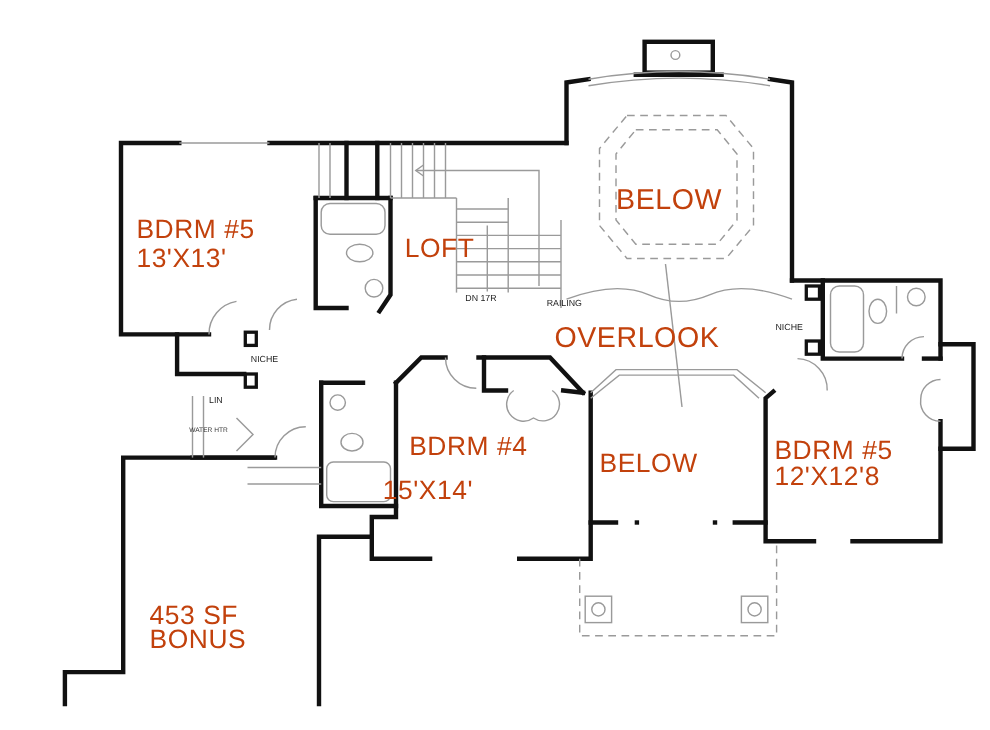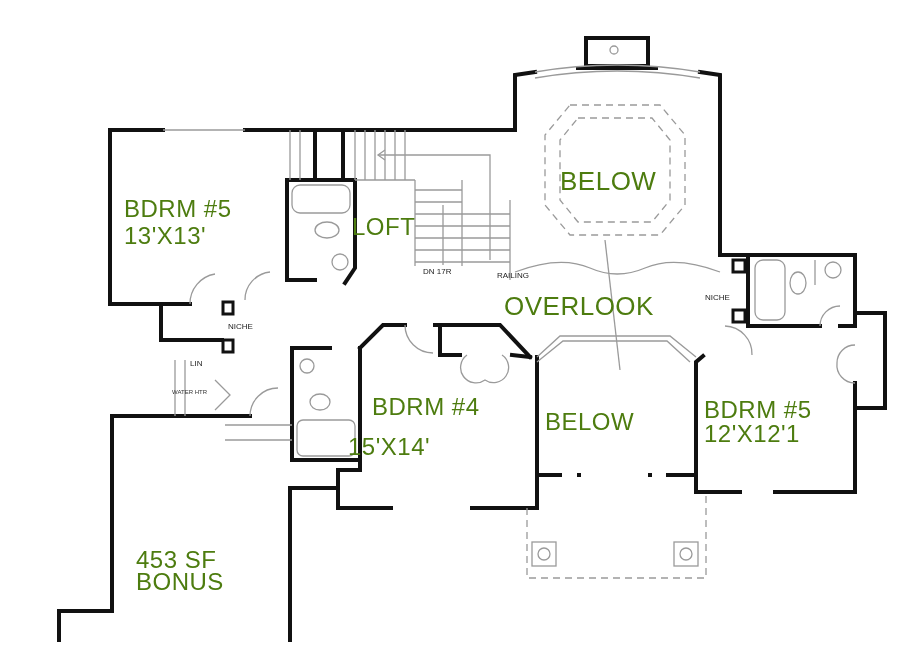--- a/index.html
+++ b/index.html
@@ -1,21 +1,21 @@
 <!DOCTYPE html>
 <html><head>
 <meta charset="utf-8">
 <style>
   html, body { margin:0; padding:0; background:#ffffff; }
   body { width:900px; height:664px; overflow:hidden; position:relative; font-family:"Liberation Sans", sans-serif; }
   #plan { position:absolute; left:0; top:0; width:900px; height:664px; }
   .wall { stroke:#111; stroke-width:4; fill:none; stroke-linecap:square; }
   .thin { stroke:#9a9a9a; stroke-width:1.3; fill:none; }
   .dash { stroke:#9a9a9a; stroke-width:1.3; fill:none; stroke-dasharray:7 5; }
-  .label { position:absolute; color:#4d7c0f; font-family:"Liberation Sans", sans-serif; white-space:nowrap; line-height:1; }
+  .label { position:absolute; color:#c2410c; font-family:"Liberation Sans", sans-serif; white-space:nowrap; line-height:1; }
   .big { font-size:26px; letter-spacing:0.5px; }
   .room { font-size:24px; letter-spacing:0.5px; }
   .small { font-size:8px; color:#222; }
   .tiny { font-size:6px; color:#333; }
 </style>
 </head>
 <body>
 
 <svg id="plan" viewBox="0 0 900 664" xmlns="http://www.w3.org/2000/svg">
 
@@ -142,28 +142,28 @@
     <polyline class="thin" points="175,360 175,416"></polyline>
     <polyline class="thin" points="185,360 185,416"></polyline>
     <polyline class="thin" points="215,380 230,395 215,410"></polyline>
     <line x1="225" y1="425" x2="292" y2="425" class="thin"></line>
     <line x1="225" y1="440" x2="292" y2="440" class="thin"></line>
   </g>
 </svg>
 
 <div class="label room" style="left:124px;top:197px;">BDRM #5</div>
 <div class="label room" style="left:124px;top:224px;">13'X13'</div>
-<div class="label room" style="left:352px;top:215px;">LOFT</div>
+<div class="label room" style="left:368px;top:215px;">LOFT</div>
 <div class="label big" style="left:560px;top:168px;">BELOW</div>
 <div class="label big" style="left:504px;top:293px;">OVERLOOK</div>
 <div class="label room" style="left:372px;top:395px;">BDRM #4</div>
 <div class="label room" style="left:348px;top:435px;">15'X14'</div>
 <div class="label room" style="left:545px;top:410px;">BELOW</div>
 <div class="label room" style="left:704px;top:398px;">BDRM #5</div>
-<div class="label room" style="left:704px;top:422px;">12'X12'1</div>
+<div class="label room" style="left:704px;top:422px;">12'X12'8</div>
 <div class="label room" style="left:136px;top:538px;margin-top:32px;">BONUS</div>
 <div class="label room" style="left:136px;top:548px;">453 SF</div>
 
 <div class="label small" style="left:228px;top:323px;">NICHE</div>
 <div class="label small" style="left:705px;top:294px;">NICHE</div>
 <div class="label small" style="left:190px;top:360px;">LIN</div>
 <div class="label small" style="left:423px;top:268px;text-align:center;">DN 17R</div>
 <div class="label small" style="left:497px;top:272px;">RAILING</div>
 <div class="label tiny" style="left:172px;top:389px;">WATER HTR</div>
 

